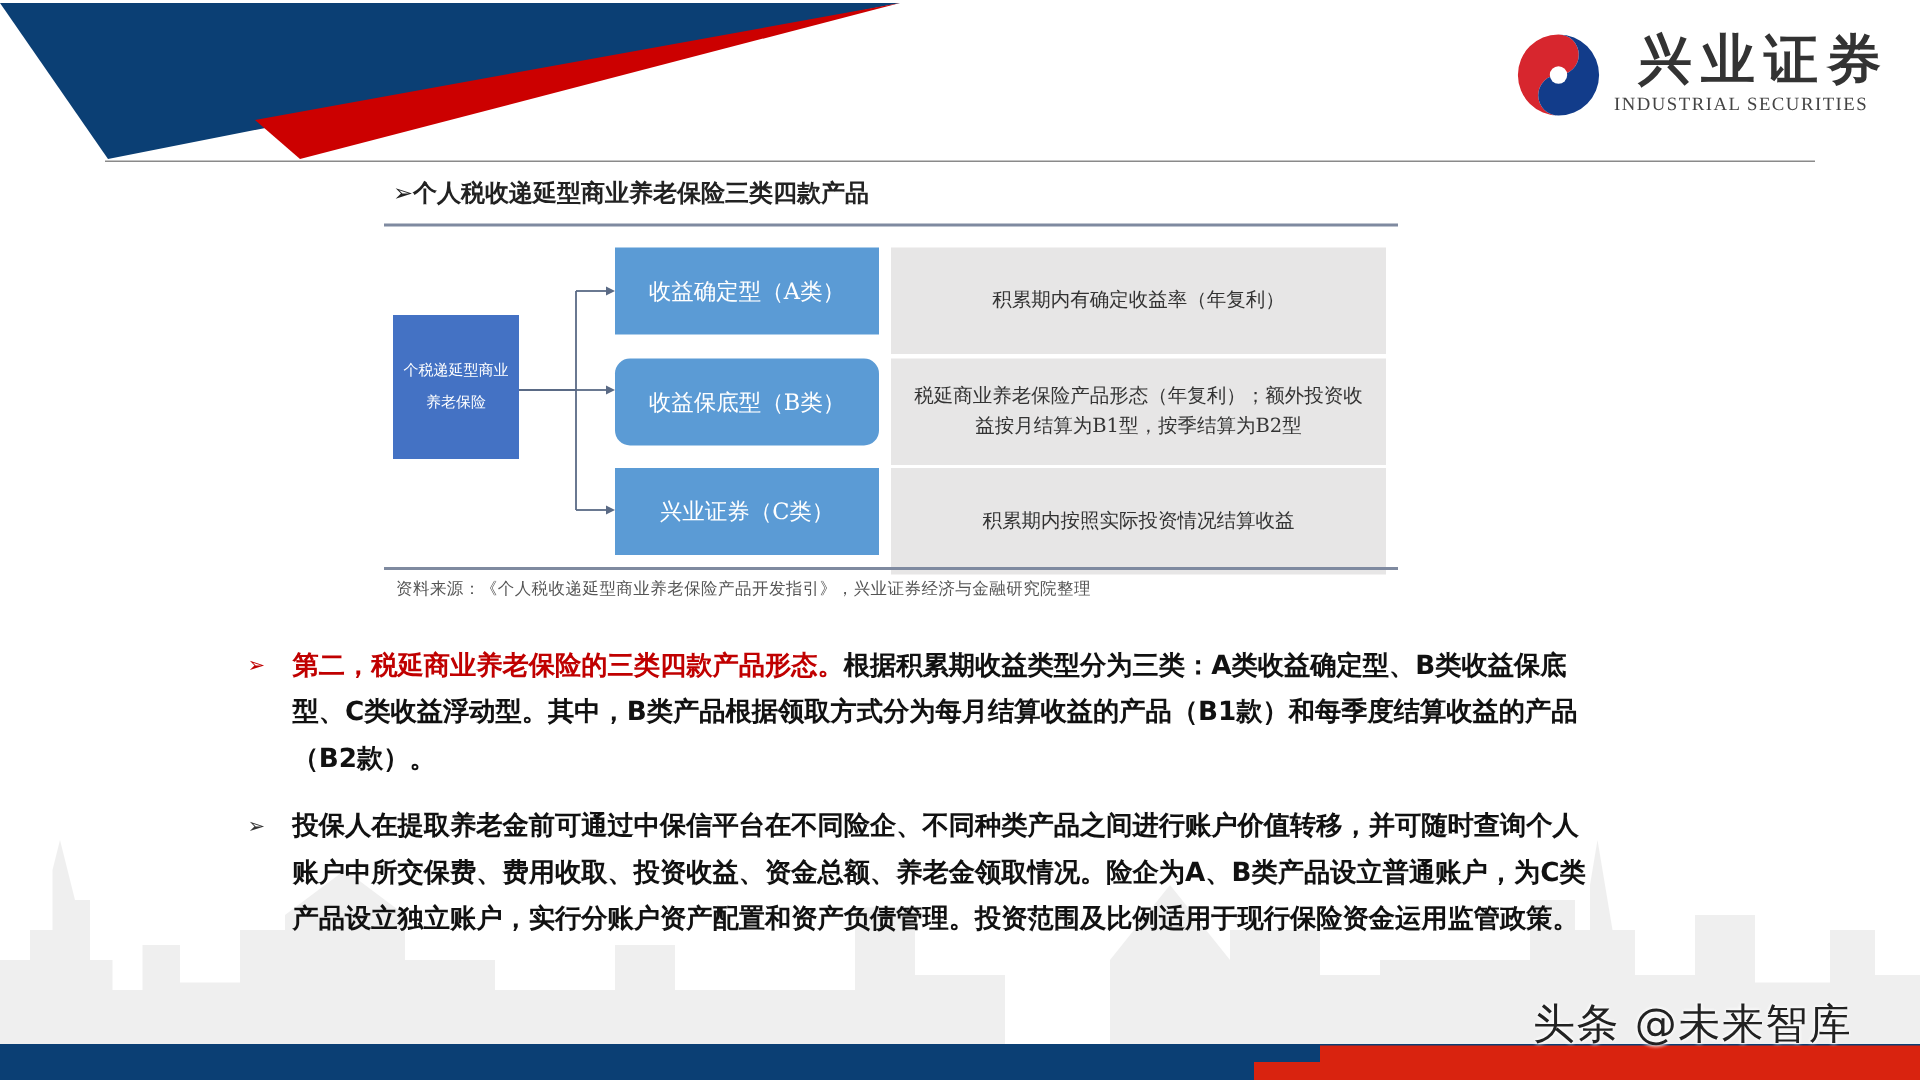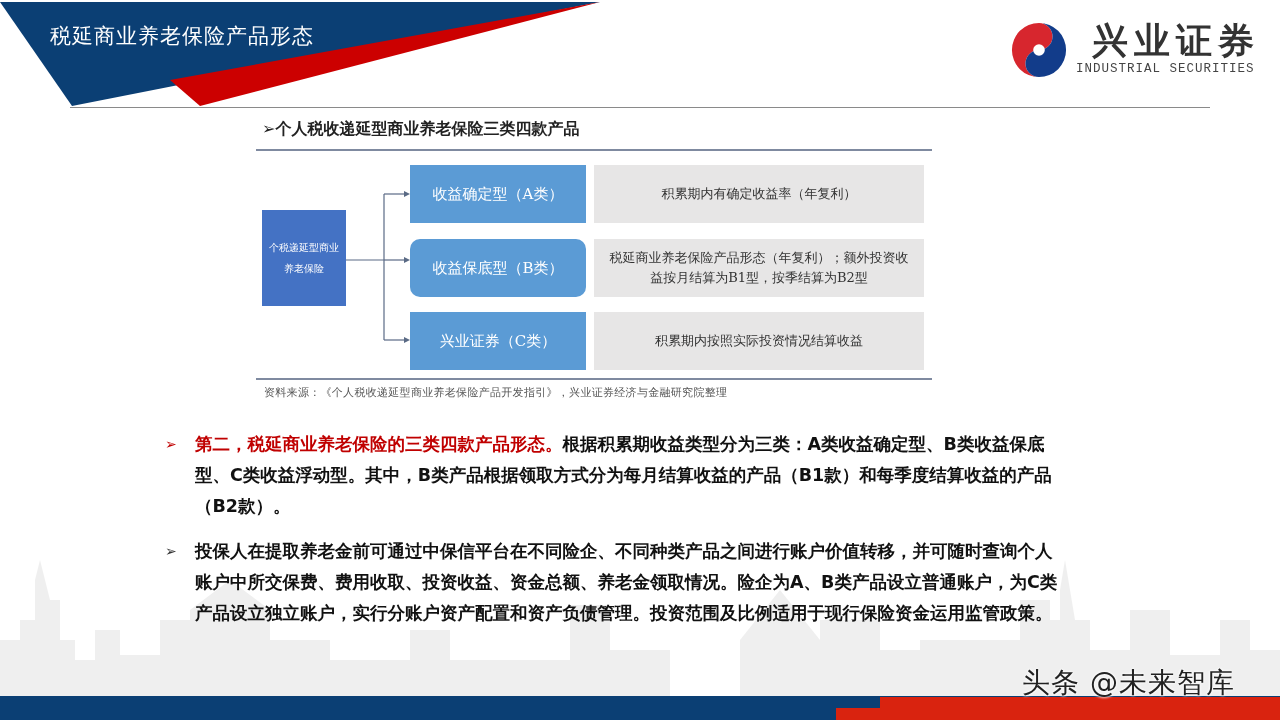--- a/index.html
+++ b/index.html
@@ -16,21 +16,21 @@
   .header-rule { position:absolute; left:70px; top:107px; width:1140px; height:1px; background:#8a8a8a; }
 
   
   .logo { position:absolute; left:1010px; top:18px; width:260px; height:64px; }
   .logo-mark { position:absolute; left:0; top:3px; width:58px; height:58px; }
   .logo-cn {
     position:absolute; left:82px; top:0px; font-family:"DejaVu Serif", serif;
     font-weight:bold; font-size:36px; color:#333333; letter-spacing:6px; line-height:44px;
   }
   .logo-en {
-    position:absolute; left:66px; top:44px; font-family:Liberation Mono, monospace;
+    position:absolute; left:66px; top:44px; font-family:Liberation Serif, serif;
     font-size:12.5px; color:#444444; letter-spacing:1px; white-space:nowrap;
   }
 
   
   .fig-title {
     position:absolute; left:262px; top:119px; font-family:"DejaVu Sans", sans-serif;
     font-weight:bold; font-size:16px; color:#222;
   }
   .fig-rule-top { position:absolute; left:256px; top:149px; width:676px; height:2px; background:#7f8aa0; }
   .fig-rule-bot { position:absolute; left:256px; top:378px; width:676px; height:2px; background:#7f8aa0; }
@@ -38,21 +38,21 @@
   .root-box {
     position:absolute; left:262px; top:210px; width:84px; height:96px; background:#4472c4;
     color:#fff; font-size:10px; line-height:21px; text-align:center;
     display:flex; align-items:center; justify-content:center; padding:4px 6px;
   }
   .cat-box {
     position:absolute; left:410px; width:176px; height:58px; background:#5b9bd5;
     color:#fff; font-size:15px; display:flex; align-items:center; justify-content:center;
   }
   .desc-box {
-    position:absolute; left:594px; width:330px; height:58px; background:#e7e6e6;
+    position:absolute; left:594px; width:330px; height:71px; background:#e7e6e6;
     color:#333; font-size:13px; display:flex; align-items:center; justify-content:center;
     text-align:center; line-height:20px; padding:0 10px;
   }
   .connector { position:absolute; left:0; top:0; }
 
   .source {
     position:absolute; left:264px; top:385px; font-family:"DejaVu Sans", sans-serif;
     font-size:11px; color:#555; letter-spacing:0.3px;
   }
 
@@ -79,21 +79,20 @@
   }
 </style>
 </head>
 <body>
 
 <div class="banner">
   <svg width="620" height="110" viewBox="0 0 620 110">
     <polygon points="0,2 600,2 72,106" fill="#0b3f74"></polygon>
     <polygon points="170,80 600,2 200,106" fill="#cc0000"></polygon>
   </svg>
-  <div class="header-title">税延商业养老保险产品形态</div>
 </div>
 <div class="header-rule"></div>
 
 <div class="logo">
   <svg class="logo-mark" viewBox="0 0 60 60">
     <circle cx="30" cy="30" r="28" fill="#ffffff"></circle>
     <path d="M30 2 A28 28 0 0 0 30 58 A14 14 0 0 1 30 30 A14 14 0 0 0 30 2 Z" fill="#d7262e"></path>
     <path d="M30 58 A28 28 0 0 0 30 2 A14 14 0 0 1 30 30 A14 14 0 0 0 30 58 Z" fill="#123c8a"></path>
     <circle cx="30" cy="30" r="6" fill="#ffffff"></circle>
   </svg>

